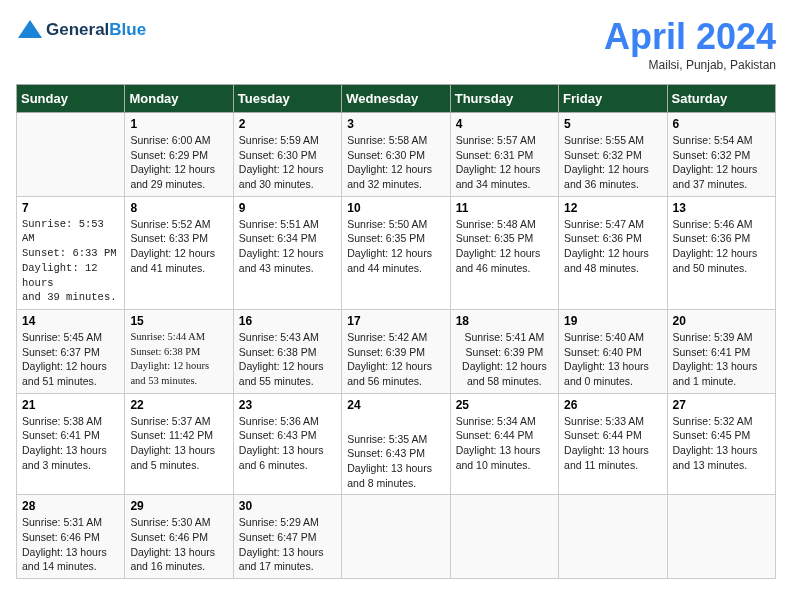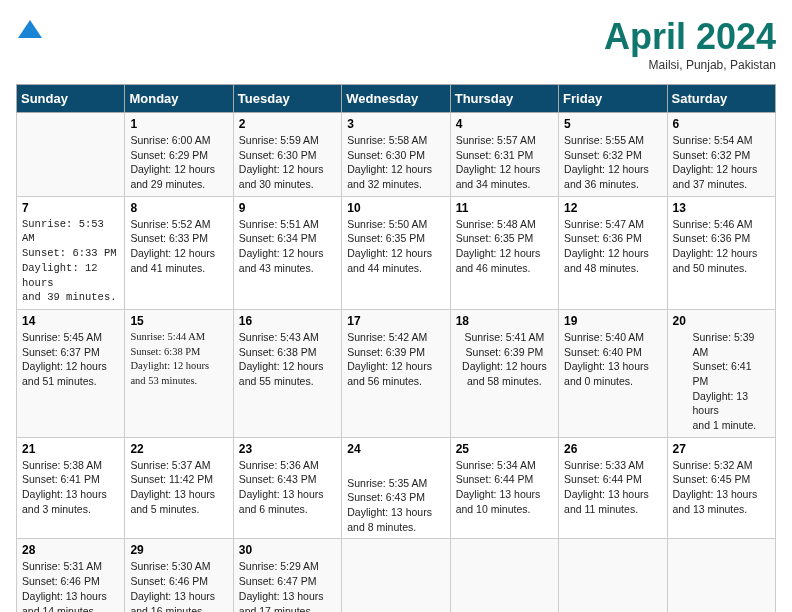--- a/index.html
+++ b/index.html
@@ -24,33 +24,33 @@
       width: 28px;
       height: 28px;
       margin-right: 2px;
     }
     .title-block {
       text-align: right;
     }
     .month-title {
       font-size: 36px;
       font-weight: bold;
-      color: #0f766e;
+      color: #3b82f6;
     }
     .location {
       font-size: 12px;
       color: #333;
     }
     table {
       width: 100%;
       border-collapse: collapse;
       font-size: 11px;
     }
     thead tr th {
-      background: #0c4a6e;
+      background: #14532d;
       color: #fff;
       padding: 6px 4px;
       text-align: left;
       font-size: 13px;
       font-weight: bold;
       border: 1px solid #aaa;
     }
     tbody tr td {
       border: 1px solid #ccc;
       vertical-align: top;
@@ -77,20 +77,23 @@
     }
   </style>
 </head>
 <body>
 
 <div class="header">
   <div class="logo">
     <svg class="logo-icon" viewBox="0 0 28 28">
       <polygon points="14,4 26,22 2,22" fill="#1a85d6"></polygon>
     </svg>
+    <div>
+      <div style="font-size:17px;font-weight:bold;color:#1a3a5c;">General<span style="color:#1a85d6;">Blue</span></div>
+    </div>
   </div>
   <div class="title-block">
     <div class="month-title">April 2024</div>
     <div class="location">Mailsi, Punjab, Pakistan</div>
   </div>
 </div>
 
 <table>
   <thead>
     <tr>
@@ -238,21 +241,21 @@
         </td>
         <td>
           <span class="day-number">19</span>
           <div class="day-info" style="white-space: pre-line;">Sunrise: 5:40 AM
 Sunset: 6:40 PM
 Daylight: 13 hours
 and 0 minutes.</div>
         </td>
         <td>
           <span class="day-number">20</span>
-          <div class="day-info" style="white-space: pre-line; margin-left: 20px;">Sunrise: 5:39 AM
+          <div class="day-info" style="white-space: pre-line;">Sunrise: 5:39 AM
 Sunset: 6:41 PM
 Daylight: 13 hours
 and 1 minute.</div>
         </td>
       </tr>
       <tr>
         <td>
           <span class="day-number">21</span>
           <div class="day-info" style="white-space: pre-line;">Sunrise: 5:38 AM
 Sunset: 6:41 PM

